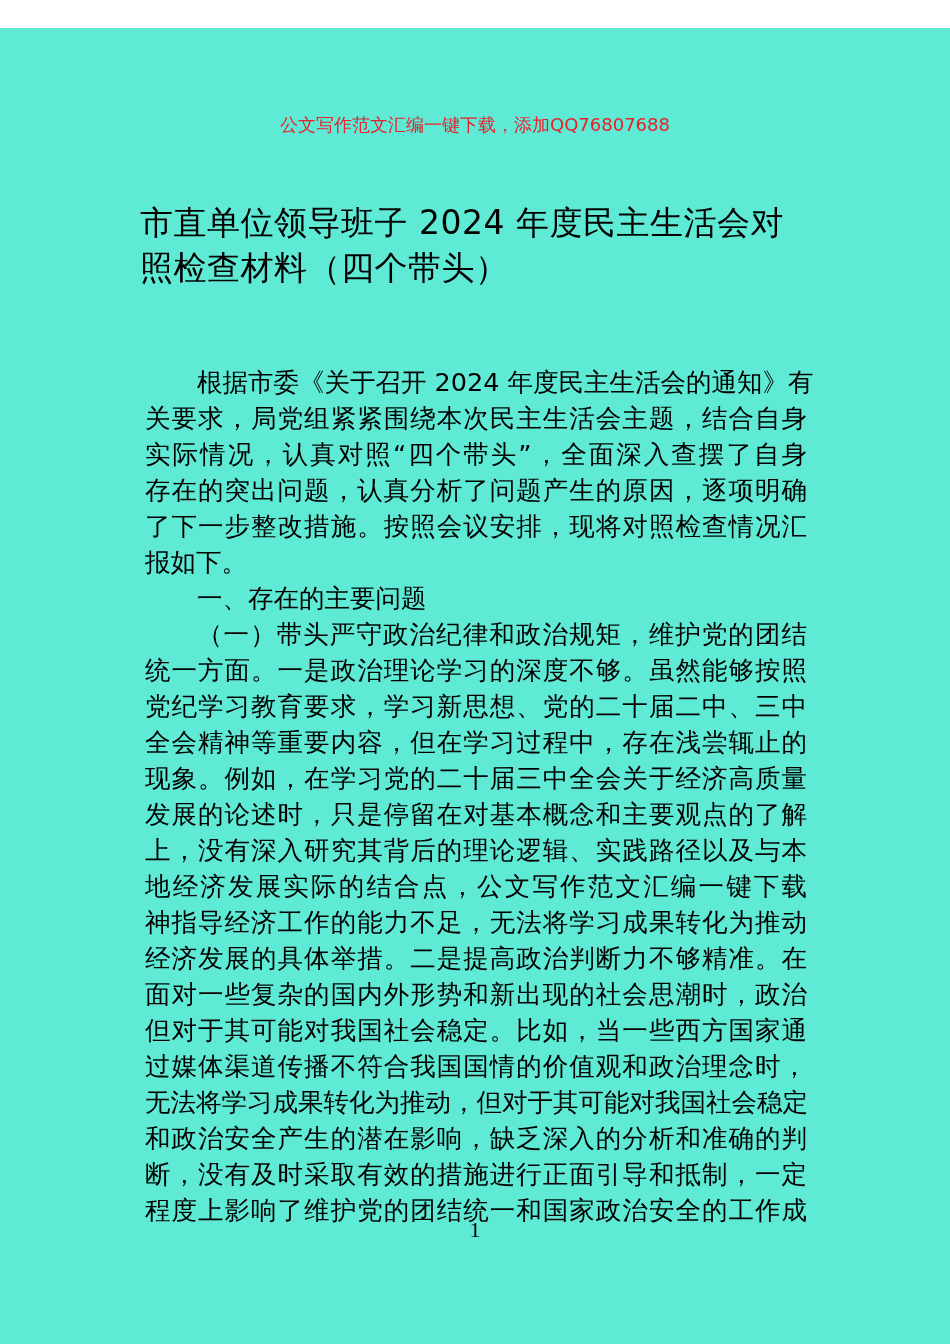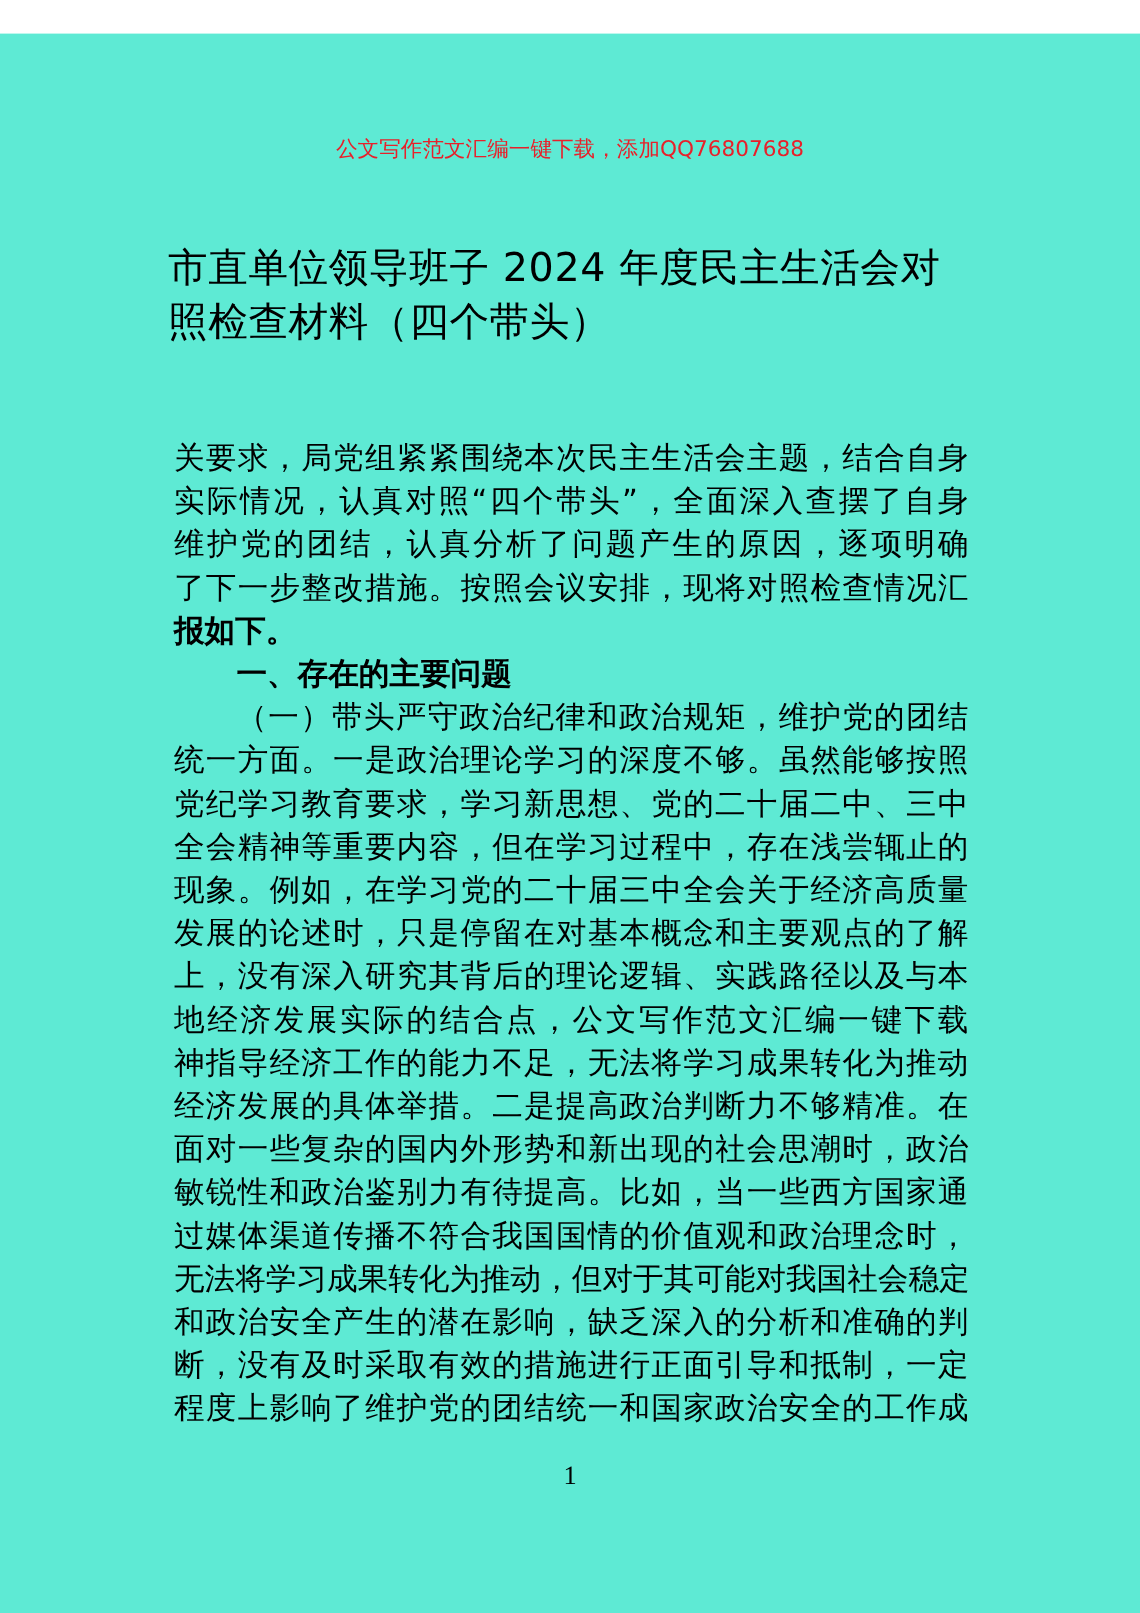--- a/index.html
+++ b/index.html
@@ -55,21 +55,20 @@
     display: block;
     height: 36px;
     font-size: 25.5px;
     line-height: 36px;
     white-space: nowrap;
     text-align: justify;
     text-align-last: justify;
   }
   .line.last {
     text-align-last: left;
-    font-weight: bold;
   }
   .indent {
     padding-left: 52px;
   }
   .page-number {
     position: absolute;
     top: 1188px;
     left: 0;
     width: 950px;
     text-align: center;
@@ -83,38 +82,39 @@
 <body>
 
 <div class="page">
 
   <div class="header-ad">公文写作范文汇编一键下载，添加QQ76807688</div>
 
   <div class="title line1">市直单位领导班子 2024 年度民主生活会对</div>
   <div class="title line2">照检查材料（四个带头）</div>
 
   <div class="body-text">
+    <span class="line indent">根据市委《关于召开 2024 年度民主生活会的通知》有</span>
     <span class="line">关要求，局党组紧紧围绕本次民主生活会主题，结合自身</span>
     <span class="line">实际情况，认真对照“四个带头”，全面深入查摆了自身</span>
-    <span class="line">维护党的团结，认真分析了问题产生的原因，逐项明确</span>
+    <span class="line">存在的突出问题，认真分析了问题产生的原因，逐项明确</span>
     <span class="line">了下一步整改措施。按照会议安排，现将对照检查情况汇</span>
     <span class="line last">报如下。</span>
     <span class="line indent last">一、存在的主要问题</span>
     <span class="line indent">（一）带头严守政治纪律和政治规矩，维护党的团结</span>
     <span class="line">统一方面。一是政治理论学习的深度不够。虽然能够按照</span>
     <span class="line">党纪学习教育要求，学习新思想、党的二十届二中、三中</span>
     <span class="line">全会精神等重要内容，但在学习过程中，存在浅尝辄止的</span>
     <span class="line">现象。例如，在学习党的二十届三中全会关于经济高质量</span>
     <span class="line">发展的论述时，只是停留在对基本概念和主要观点的了解</span>
     <span class="line">上，没有深入研究其背后的理论逻辑、实践路径以及与本</span>
     <span class="line">地经济发展实际的结合点，公文写作范文汇编一键下载</span>
     <span class="line">神指导经济工作的能力不足，无法将学习成果转化为推动</span>
     <span class="line">经济发展的具体举措。二是提高政治判断力不够精准。在</span>
     <span class="line">面对一些复杂的国内外形势和新出现的社会思潮时，政治</span>
-    <span class="line">敏锐性和政治鉴别力有待提高。比如，当一些西方国家通</span>
+    <span class="line">但对于其可能对我国社会稳定。比如，当一些西方国家通</span>
     <span class="line">过媒体渠道传播不符合我国国情的价值观和政治理念时，</span>
     <span class="line">无法将学习成果转化为推动，但对于其可能对我国社会稳定</span>
     <span class="line">和政治安全产生的潜在影响，缺乏深入的分析和准确的判</span>
     <span class="line">断，没有及时采取有效的措施进行正面引导和抵制，一定</span>
     <span class="line">程度上影响了维护党的团结统一和国家政治安全的工作成</span>
   </div>
 
   <div class="page-number">1</div>
 
 </div>

